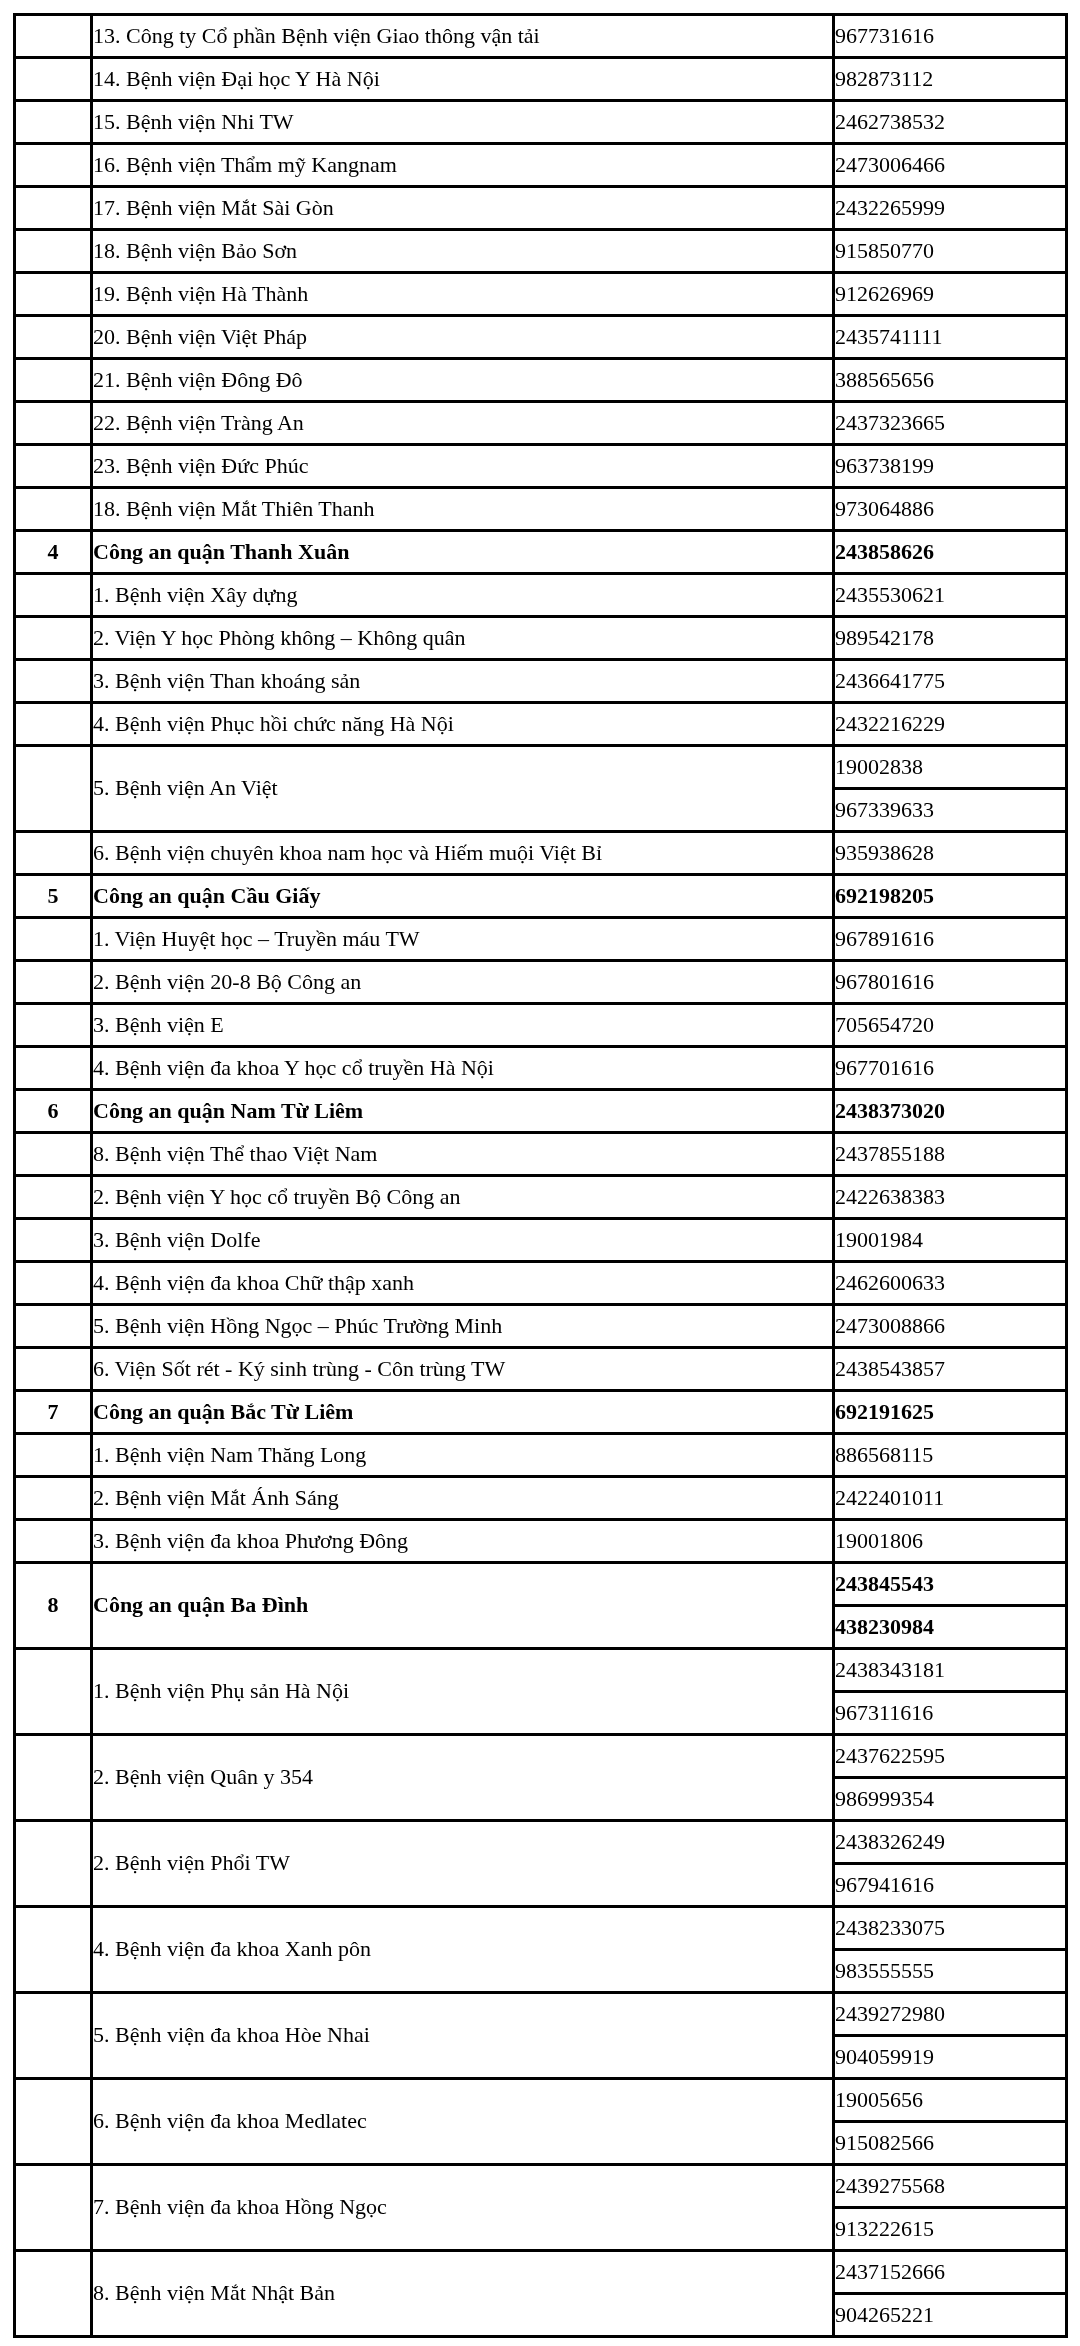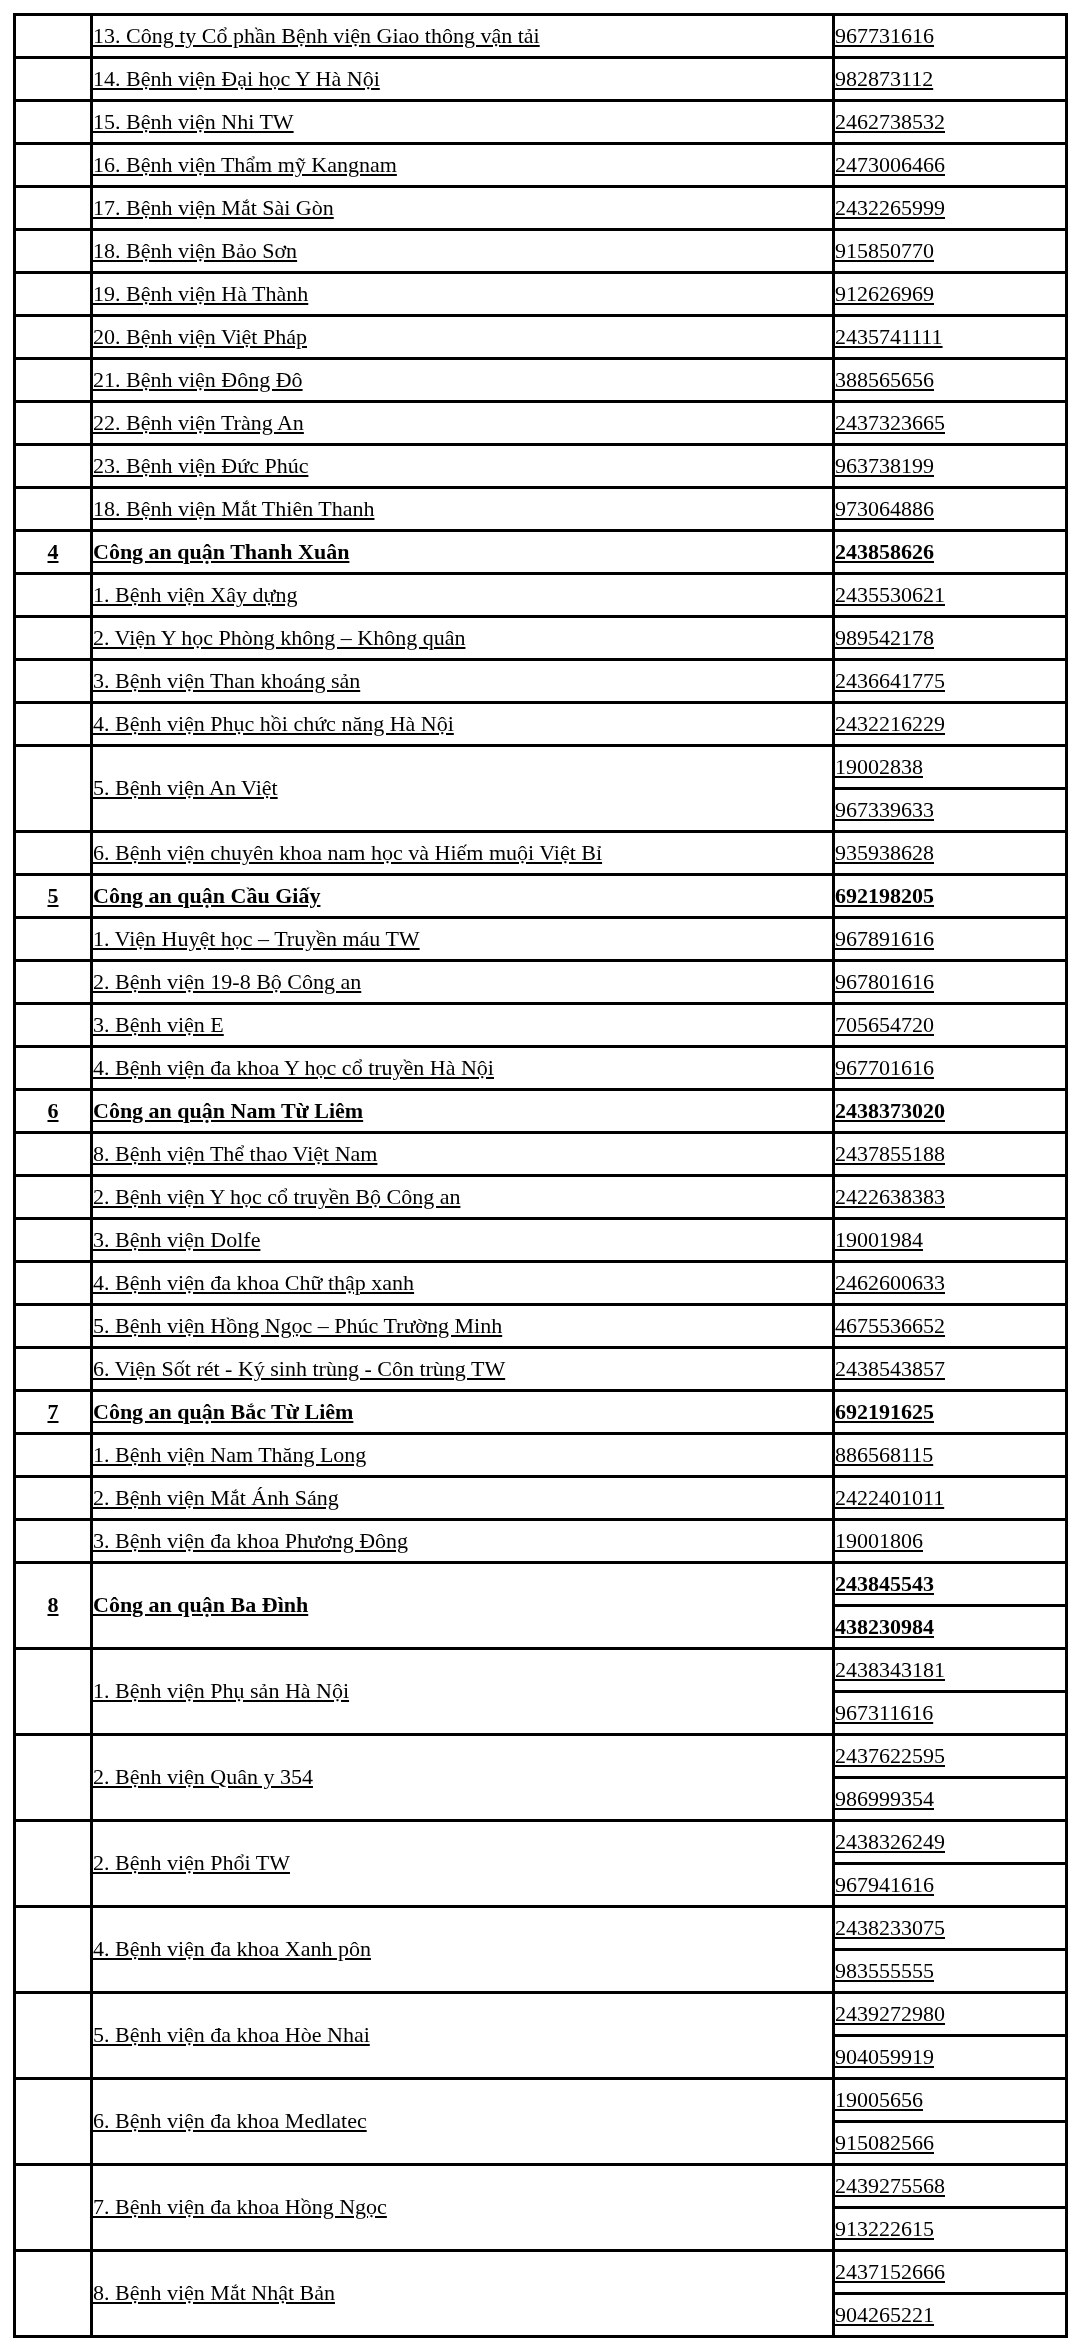--- a/index.html
+++ b/index.html
@@ -19,21 +19,21 @@
     overflow: hidden;
   }
   table.directory {
     position: absolute;
     left: 13px;
     top: 13px;
     width: 1052px;
     border-collapse: collapse;
     table-layout: fixed;
   }
-  table.directory tr { height: 43px; text-decoration: underline; }
+  table.directory tr { height: 43px; }
   table.directory td {
     border: 3px solid #000000;
     font-size: 22px;
     line-height: 1.1;
     padding: 0;
     overflow: hidden;
     white-space: nowrap;
     vertical-align: middle;
     background: #ffffff;
   }
@@ -156,21 +156,21 @@
           <td class="col-name" rowspan="1">Công an quận Cầu Giấy</td>
           <td class="col-phone">692198205</td>
         </tr>
         <tr>
           <td class="col-index" rowspan="1"></td>
           <td class="col-name" rowspan="1">1. Viện Huyệt học – Truyền máu TW</td>
           <td class="col-phone">967891616</td>
         </tr>
         <tr>
           <td class="col-index" rowspan="1"></td>
-          <td class="col-name" rowspan="1">2. Bệnh viện 19-8 Bộ Công an</td>
+          <td class="col-name" rowspan="1">2. Bệnh viện 20-8 Bộ Công an</td>
           <td class="col-phone">967801616</td>
         </tr>
         <tr>
           <td class="col-index" rowspan="1"></td>
           <td class="col-name" rowspan="1">3. Bệnh viện E</td>
           <td class="col-phone">705654720</td>
         </tr>
         <tr>
           <td class="col-index" rowspan="1"></td>
           <td class="col-name" rowspan="1">4. Bệnh viện đa khoa Y học cổ truyền Hà Nội</td>
@@ -197,21 +197,21 @@
           <td class="col-phone">19001984</td>
         </tr>
         <tr>
           <td class="col-index" rowspan="1"></td>
           <td class="col-name" rowspan="1">4. Bệnh viện đa khoa Chữ thập xanh</td>
           <td class="col-phone">2462600633</td>
         </tr>
         <tr>
           <td class="col-index" rowspan="1"></td>
           <td class="col-name" rowspan="1">5. Bệnh viện Hồng Ngọc – Phúc Trường Minh</td>
-          <td class="col-phone">4675536652</td>
+          <td class="col-phone">2473008866</td>
         </tr>
         <tr>
           <td class="col-index" rowspan="1"></td>
           <td class="col-name" rowspan="1">6. Viện Sốt rét - Ký sinh trùng - Côn trùng TW</td>
           <td class="col-phone">2438543857</td>
         </tr>
         <tr class="group">
           <td class="col-index" rowspan="1">7</td>
           <td class="col-name" rowspan="1">Công an quận Bắc Từ Liêm</td>
           <td class="col-phone">692191625</td>

